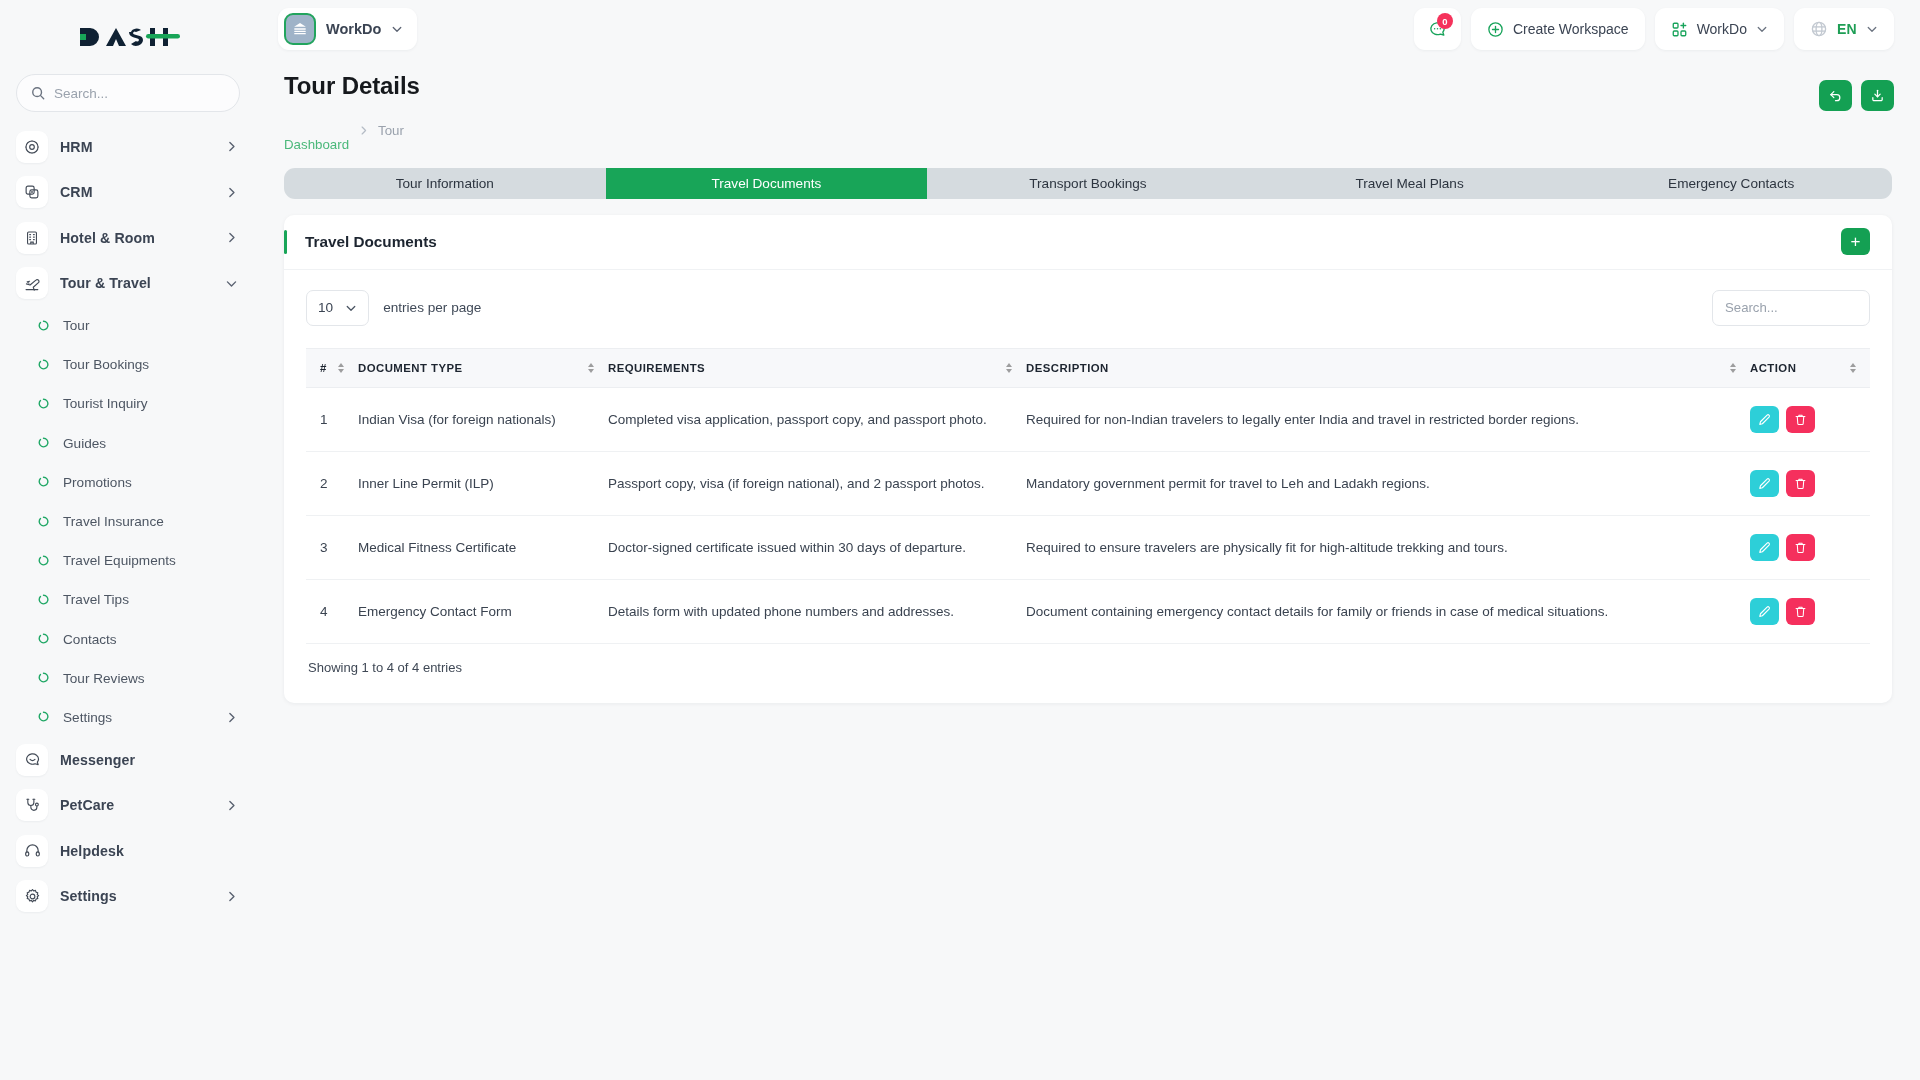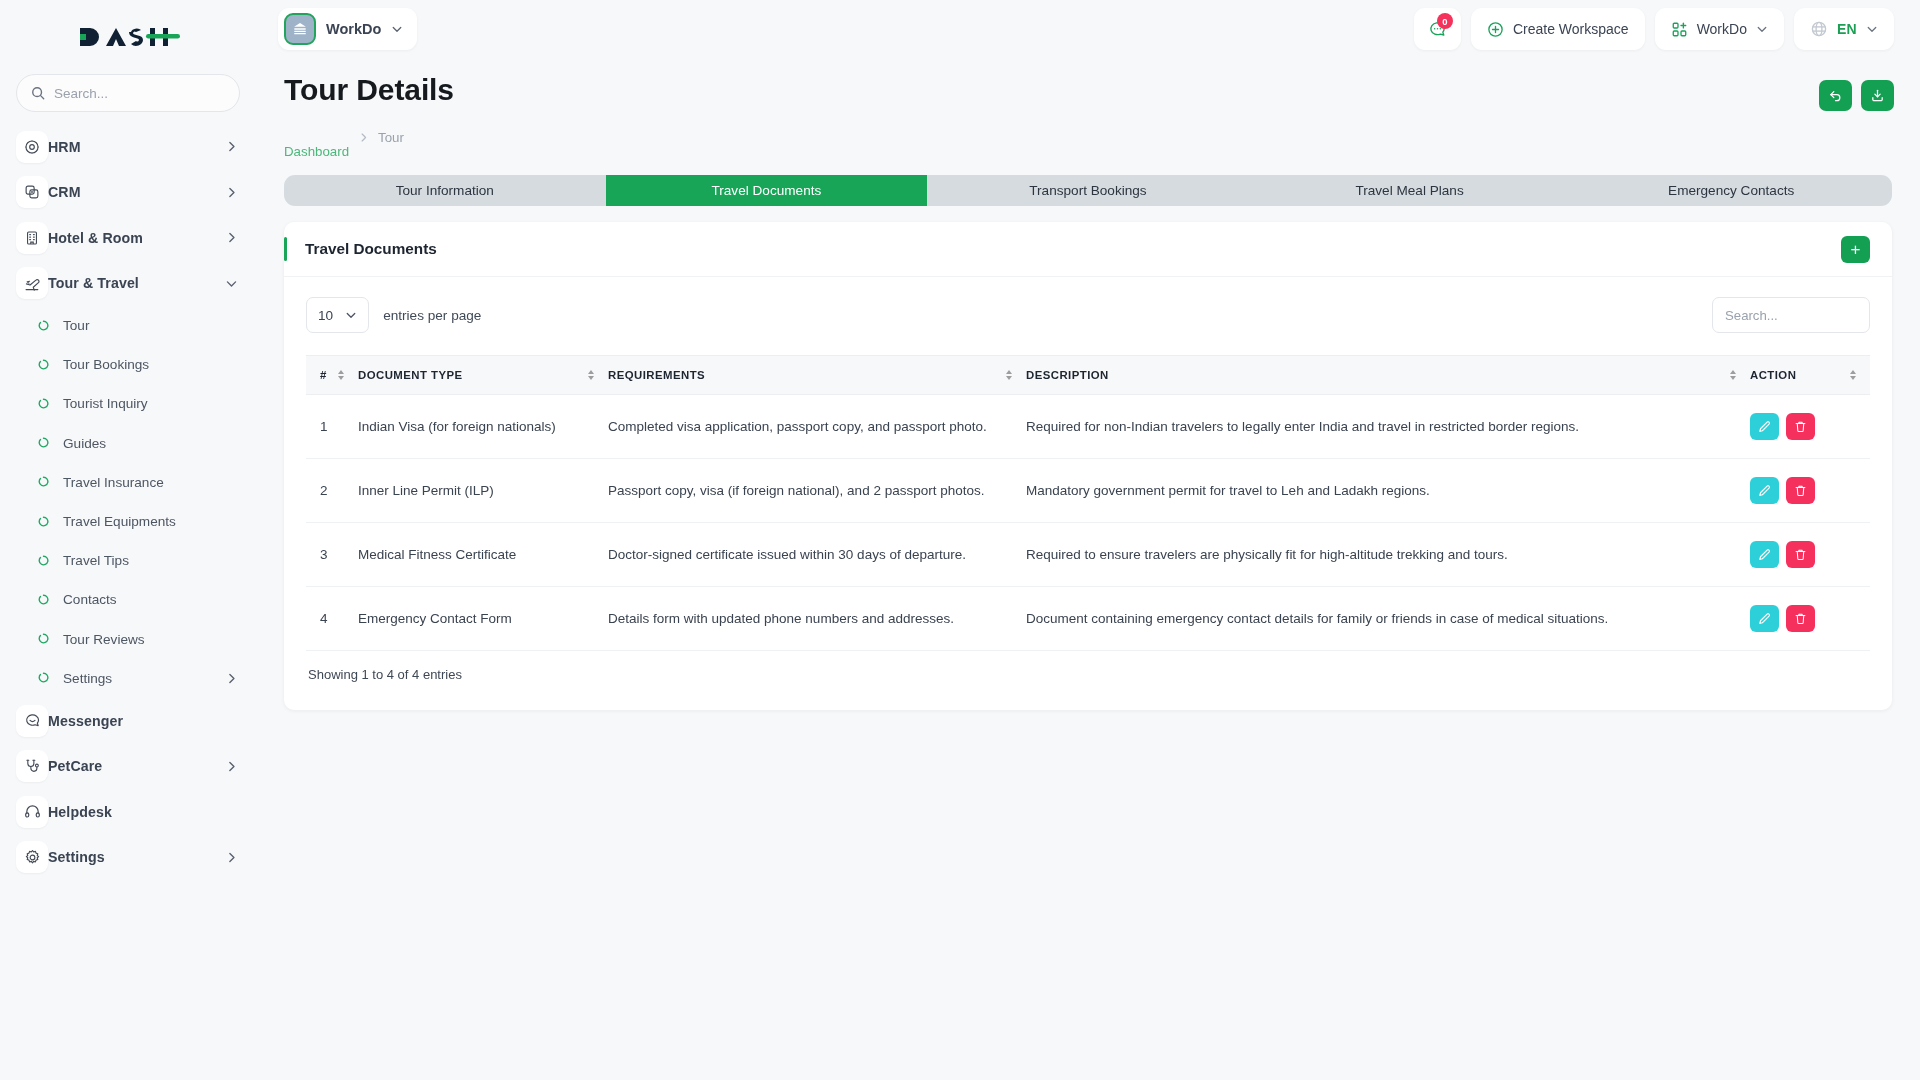--- a/index.html
+++ b/index.html
@@ -51,20 +51,21 @@
 
   .nav {
     flex: 1 1 auto;
     overflow: hidden;
     padding-top: 2px;
   }
   .nav-item {
     height: 45.5px;
     display: flex; align-items: center;
     padding: 0 18px 0 16px;
+    gap: 12px;
     cursor: pointer;
     position: relative;
   }
   .nav-icon-box {
     width: 32px; height: 32px;
     flex: 0 0 32px;
     background: #ffffff;
     border-radius: 9px;
     display: flex; align-items: center; justify-content: center;
     box-shadow: 0 1px 2px rgba(20,30,50,.05);
@@ -157,21 +158,21 @@
     display: flex; align-items: center; justify-content: center;
     padding: 0 4px;
   }
 
   
   .page-head {
     padding: 14px 26px 0 28px;
     display: flex; align-items: flex-start;
   }
   .page-title {
-    font-size: 30px; font-weight: 700; color: #16191d;
+    font-size: 24px; font-weight: 700; color: #16191d;
     letter-spacing: -.1px;
     line-height: 1.2;
   }
   .crumbs { margin-top: 8px; display: flex; align-items: center; gap: 9px; }
   .crumb { font-size: 13.3px; color: #9aa2ad; }
   .crumb.link { color: #4ab87a; cursor: pointer; margin-top: 28px; }
   .crumb-sep { display: flex; align-items: center; }
 
   .head-actions { display: flex; gap: 9px; margin-top: 8px; }
   .gbtn {
@@ -458,20 +459,28 @@
         </span>
         <span class="sub-label">Tourist Inquiry</span>
       </div>
       <div class="sub-item">
         <span class="sub-dot">
           <svg width="11" height="11" viewBox="0 0 12 12" fill="none">
               <path d="M6 1.3 a4.7 4.7 0 1 1 -3.3 1.4" stroke="#1fa765" stroke-width="1.5" stroke-linecap="round"></path>
             </svg>
         </span>
         <span class="sub-label">Guides</span>
+      </div>
+      <div class="sub-item">
+        <span class="sub-dot">
+          <svg width="11" height="11" viewBox="0 0 12 12" fill="none">
+              <path d="M6 1.3 a4.7 4.7 0 1 1 -3.3 1.4" stroke="#1fa765" stroke-width="1.5" stroke-linecap="round"></path>
+            </svg>
+        </span>
+        <span class="sub-label">Promotions</span>
       </div>
       <div class="sub-item">
         <span class="sub-dot">
           <svg width="11" height="11" viewBox="0 0 12 12" fill="none">
               <path d="M6 1.3 a4.7 4.7 0 1 1 -3.3 1.4" stroke="#1fa765" stroke-width="1.5" stroke-linecap="round"></path>
             </svg>
         </span>
         <span class="sub-label">Travel Insurance</span>
       </div>
       <div class="sub-item">

